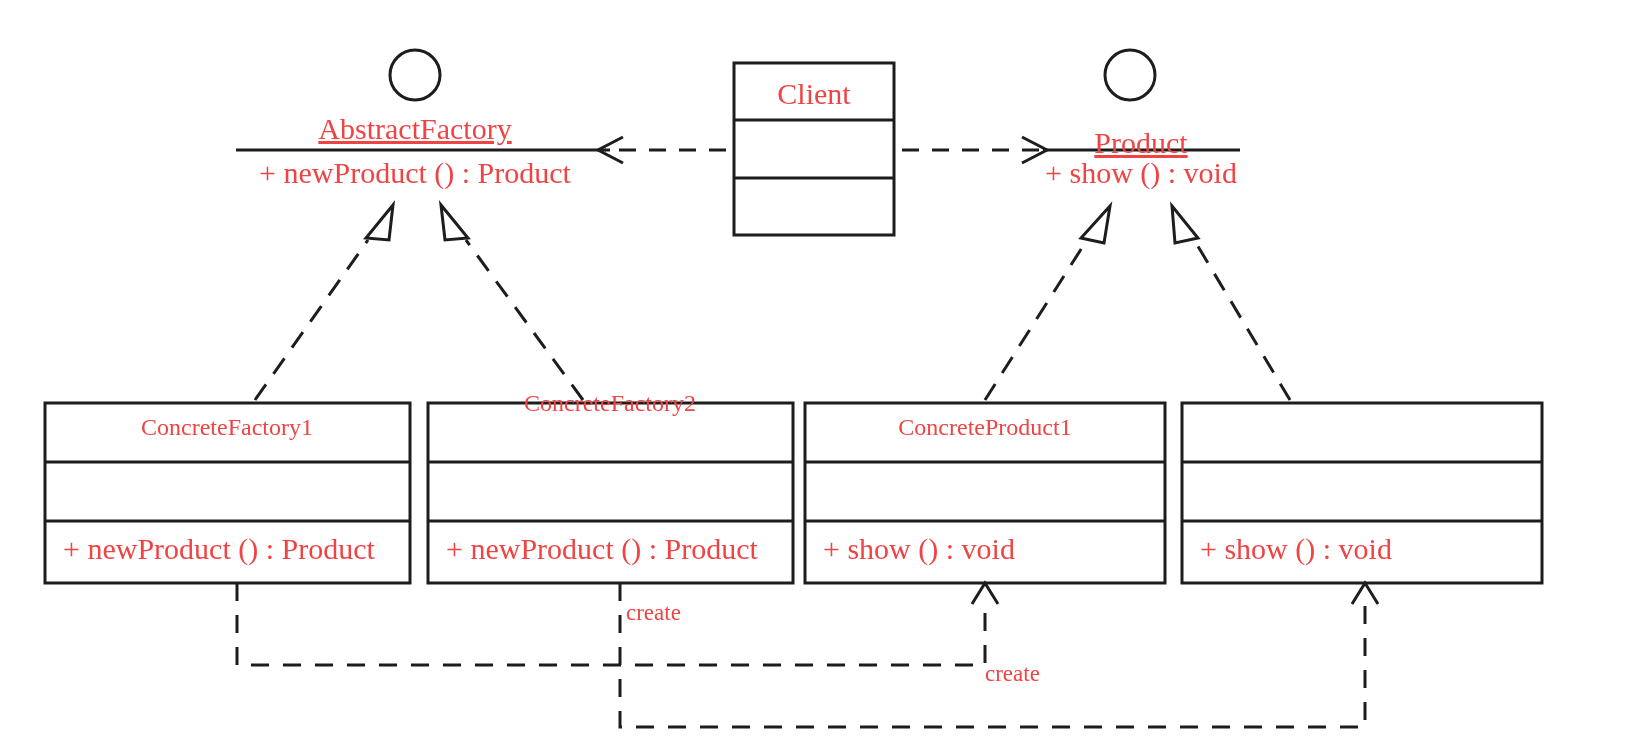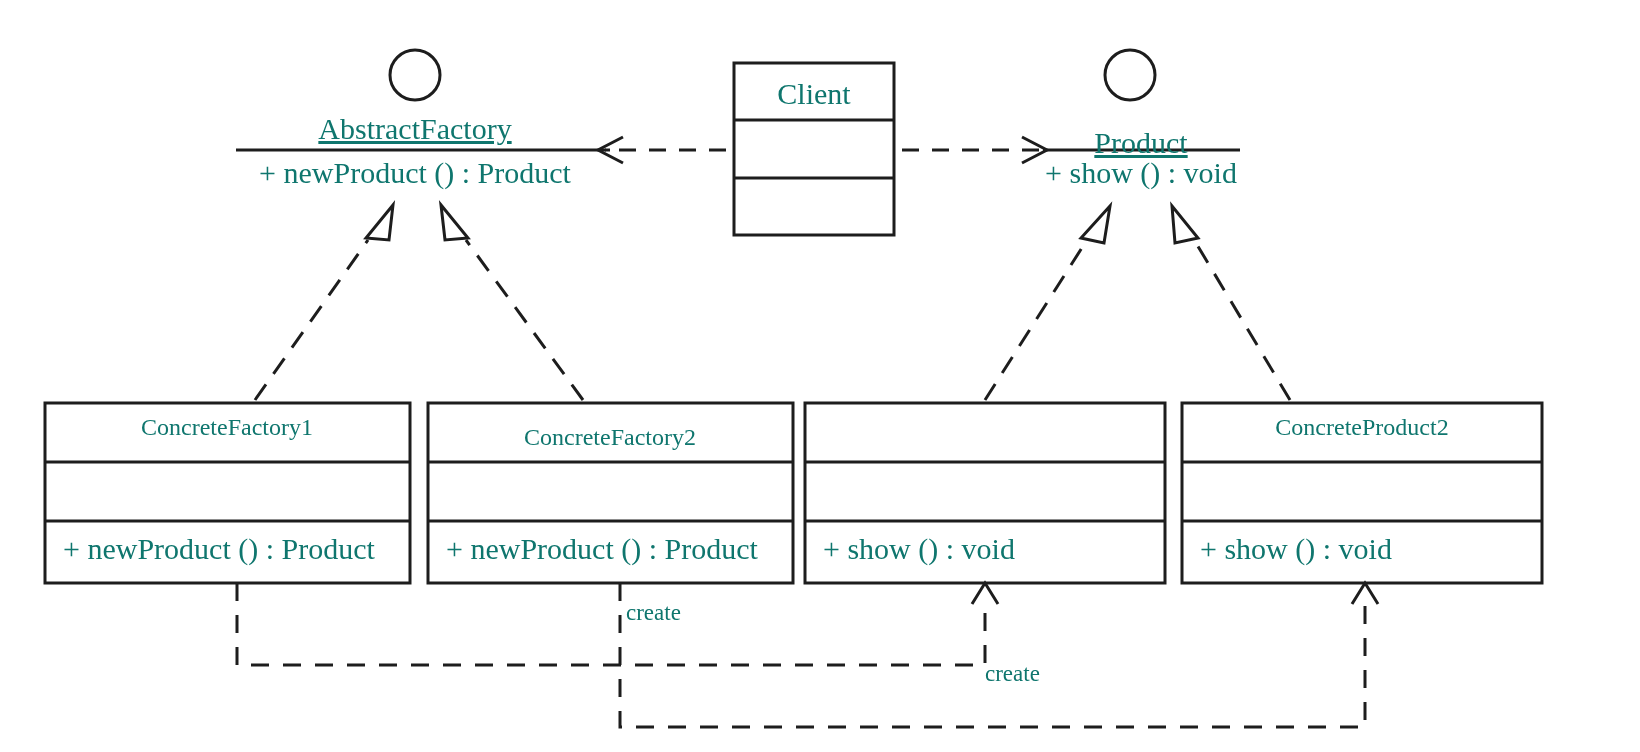--- a/index.html
+++ b/index.html
@@ -1,21 +1,21 @@
 <!DOCTYPE html>
 <html><head>
 <meta charset="utf-8">
 <title>UML Diagram</title>
 <style>
   html,body{margin:0;padding:0;background:#ffffff;}
   body{width:1640px;height:752px;overflow:hidden;
        font-family:"Liberation Serif","DejaVu Serif",serif;color:#1a1a1a;}
   #stage{position:relative;width:1640px;height:752px;background:#fff;}
   svg.layer{position:absolute;left:0;top:0;width:1640px;height:752px;}
-  .lbl{position:absolute;white-space:nowrap;color:#0f766e;}
+  .lbl{position:absolute;white-space:nowrap;color:#ef4444;}
   .iface-name{font-size:30px;text-decoration:underline;}
   .iface-op{font-size:30px;}
   .cls-name{font-size:24px;}
   .cls-op{font-size:30px;}
   .client-name{font-size:30px;}
   .edge-lbl{font-size:23px;}
   .ctr{transform:translateX(-50%);}
 </style>
 </head>
 <body>
@@ -79,24 +79,24 @@
   <div class="lbl iface-op ctr" style="left:415px;top:156px;">+ newProduct () : Product</div>
 
   <div class="lbl iface-name ctr" style="left:1141px;top:126px;">Product</div>
   <div class="lbl iface-op ctr" style="left:1141px;top:156px;">+ show () : void</div>
 
   <div class="lbl client-name ctr" style="left:814px;top:77px;">Client</div>
 
   <div class="lbl cls-name ctr" style="left:227px;top:414px;">ConcreteFactory1</div>
   <div class="lbl cls-op" style="left:63px;top:532px;">+ newProduct () : Product</div>
 
-  <div class="lbl cls-name ctr" style="left:610px;top:424px;font-family:Liberation Serif, serif;">ConcreteFactory2</div>
+  <div class="lbl cls-name ctr" style="left:610px;top:390px;font-family:Liberation Serif, serif;">ConcreteFactory2</div>
   <div class="lbl cls-op" style="left:446px;top:532px;">+ newProduct () : Product</div>
 
+  <div class="lbl cls-name ctr" style="left:985px;top:414px;">ConcreteProduct1</div>
   <div class="lbl cls-op" style="left:823px;top:532px;">+ show () : void</div>
 
-  <div class="lbl cls-name ctr" style="left:1362px;top:414px;">ConcreteProduct2</div>
   <div class="lbl cls-op" style="left:1200px;top:532px;">+ show () : void</div>
 
   <div class="lbl edge-lbl" style="left:626px;top:600px;">create</div>
   <div class="lbl edge-lbl" style="left:985px;top:661px;">create</div>
 
 </div>
 
 </body></html>

